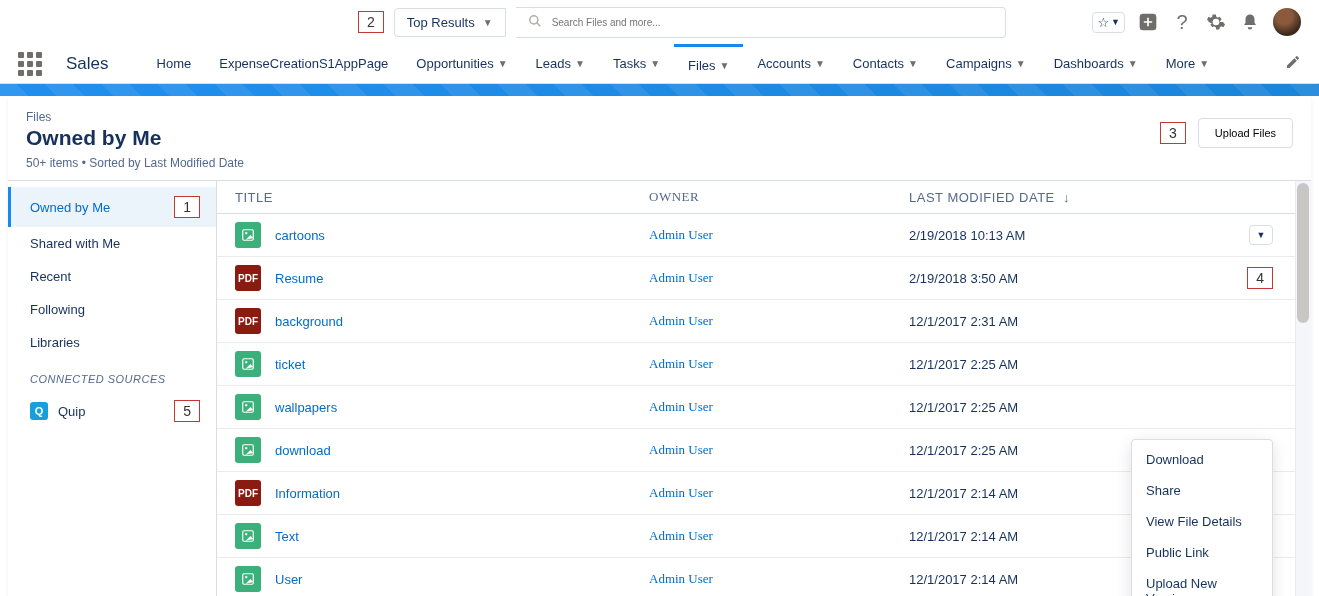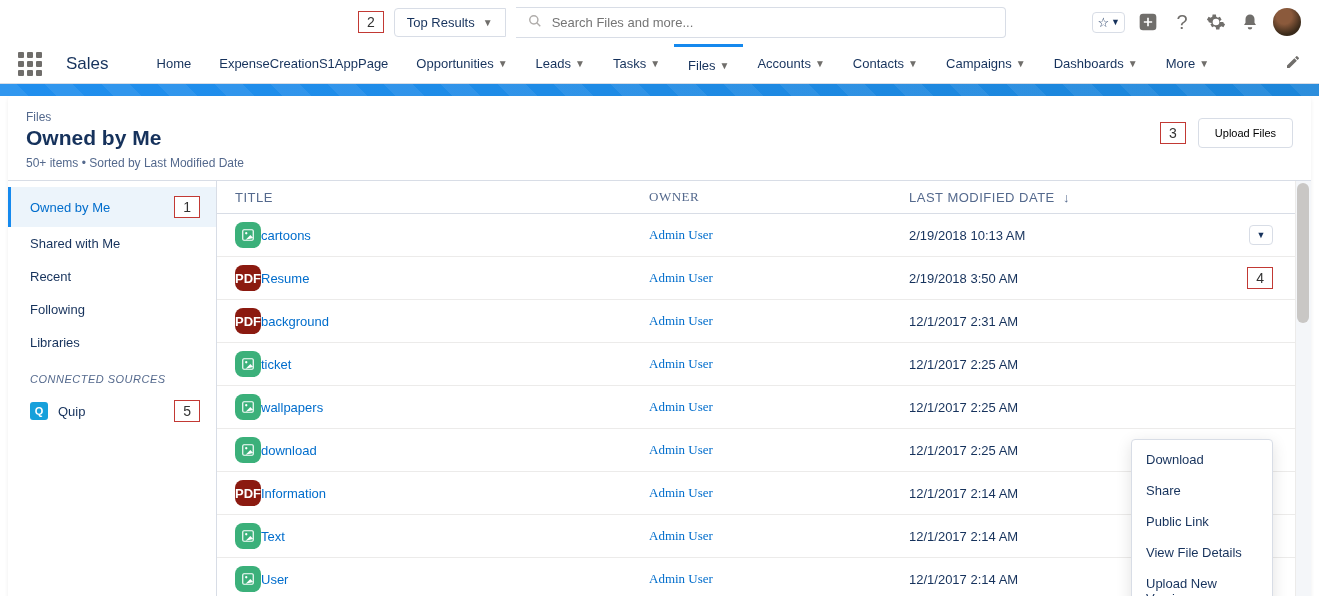--- a/index.html
+++ b/index.html
@@ -1,21 +1,21 @@
 <!DOCTYPE html>
 <html><head>
 <meta charset="utf-8">
 <style>
 * { box-sizing: border-box; margin: 0; padding: 0; }
 body { font-family: -apple-system, BlinkMacSystemFont, "Segoe UI", Arial, sans-serif; font-size: 13px; color: #16325c; width: 1319px; background: #fff; }
 .topbar { display: flex; align-items: center; padding: 8px 18px; height: 44px; gap: 10px; }
 .callout { border: 1.5px solid #c23934; padding: 2px 8px; font-size: 14px; color: #333; background:#fff; }
 .search-scope { display:flex; align-items:center; gap:8px; border:1px solid #d8dde6; border-radius:4px 0 0 4px; padding:6px 12px; background:#fff; }
 .search-box { display:flex; align-items:center; border:1px solid #d8dde6; border-left:none; border-radius:0 4px 4px 0; padding:6px 12px; width:490px; background:#fff; }
-.search-box input { border:none; outline:none; width:100%; font-size:13px; }
+.search-box input { border:none; outline:none; width:100%; font-size:10px; }
 .spacer { flex:1; }
 .util { display:flex; align-items:center; gap:12px; }
 .util-icon { width:22px; height:22px; display:flex; align-items:center; justify-content:center; color:#706e6b; }
 .fav-btn { display:flex; align-items:center; border:1px solid #d8dde6; border-radius:4px; padding:2px 4px; }
 .avatar { width:28px; height:28px; border-radius:50%; background: radial-gradient(circle at 40% 30%, #8b5a3c 30%, #3a2a1a 70%); }
 .navbar { display:flex; align-items:center; padding:0 18px; height:40px; border-bottom:1px solid #d8dde6; gap:24px; }
 .app-launcher { display:grid; grid-template-columns:repeat(3,6px); grid-template-rows:repeat(3,6px); gap:3px; }
 .app-launcher div { background:#706e6b; border-radius:1px; }
 .app-name { font-size:17px; color:#16325c; margin-right:10px; }
 .nav-items { display:flex; gap:0; }
@@ -39,21 +39,21 @@
 .side-item.active { background:#ecf4fb; border-left:3px solid #1589ee; padding-left:19px; color:#006dcc; font-weight:500; }
 .side-heading { padding:14px 16px 6px 22px; font-size:11px; letter-spacing:0.5px; color:#54698d;font-style:italic; }
 .side-icon { width:18px; height:18px; display:flex; align-items:center; justify-content:center; border-radius:3px; font-size:11px; font-weight:bold; color:#fff; }
 .main { flex:1; border-left:1px solid #d8dde6; border-top:1px solid #d8dde6; position:relative; }
 .table-header { display:flex; align-items:center; padding:8px 12px; font-size:13px; letter-spacing:0.5px; color:#54698d; border-bottom:1px solid #d8dde6; text-transform:uppercase;}
 .col-title { flex:0 0 420px; padding-left:6px; }
 .col-owner { flex:0 0 260px;font-family:Liberation Serif, serif; }
 .col-date { flex:0 0 260px; }
 .col-act { flex:1; }
 .row { display:flex; align-items:center; padding:8px 12px; border-bottom:1px solid #ecebea; font-size:13px; }
-.file-icon { width:26px; height:26px; border-radius:8px; display:flex; align-items:center; justify-content:center; color:#fff; font-size:13px; font-weight:bold; }
+.file-icon { width:26px; height:26px; border-radius:3px; display:flex; align-items:center; justify-content:center; color:#fff; font-size:10px; font-weight:bold; margin-right:14px; }
 .file-img { background:#3bb07a; }
 .file-pdf { background:#8b1a10; }
 .link { color:#006dcc; cursor:pointer; }
 .row-act { margin-left:auto; position:relative; margin-right:26px; }
 .act-btn { width:24px; height:20px; border:1px solid #d8dde6; border-radius:4px; display:flex; align-items:center; justify-content:center; font-size:9px; cursor:pointer; background:#fff;}
 .dropdown { position:absolute; top:258px; right:38px; width:142px; background:#fff; border:1px solid #d8dde6; border-radius:4px; box-shadow:0 4px 16px rgba(0,0,0,0.12); z-index:10; padding:4px 0; }
 .dd-item { padding:8px 14px; font-size:13px; color:#16325c; cursor:pointer; }
 .sort-arrow { margin-left:4px; }
 .scrollbar-mock { position:absolute; right:0; top:0; bottom:0; width:16px; background:#f4f6f9; border-left:1px solid #ecebea;}
 .scrollbar-thumb { position:absolute; right:2px; top:2px; width:12px; height:140px; background:#c9c7c5; border-radius:6px;}
@@ -348,19 +348,19 @@
             </div>
           </div>
         </div>
       <div class="scrollbar-mock">
           <div class="scrollbar-thumb"></div>
         </div>
 
       <div class="dropdown" id="dd">
           <div class="dd-item">Download</div>
           <div class="dd-item">Share</div>
+          <div class="dd-item">View File Details</div>
           <div class="dd-item">Public Link</div>
-          <div class="dd-item">View File Details</div>
           <div class="dd-item">Upload New Version</div>
         </div>
     </div>
   </div>
 </div>
 
 </body></html>

